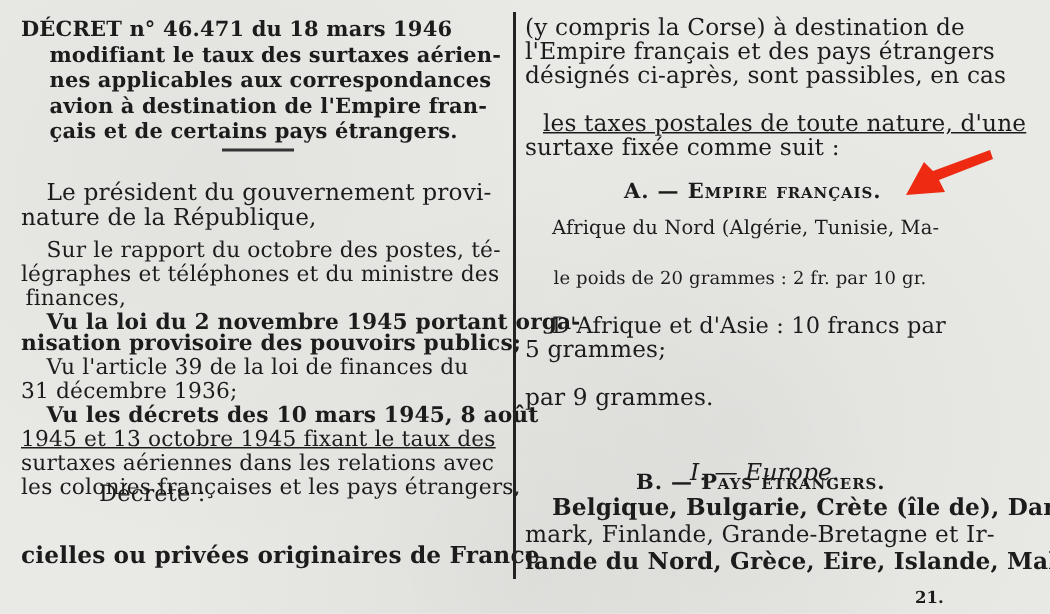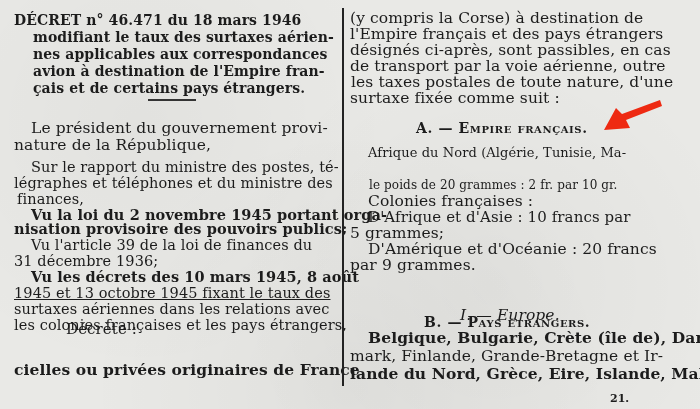--- a/index.html
+++ b/index.html
@@ -46,21 +46,21 @@
     <div class="line title" style="top:46px;left:19px;">nes applicables aux correspondances</div>
     <div class="line title" style="top:63px;left:19px;">avion à destination de l'Empire fran-</div>
     <div class="line title" style="top:80px;left:19px;">çais et de certains pays étrangers.</div>
   </div>
   <div class="rule"></div>
 
   <div class="col col-left">
     <div class="line" style="top:120px;left:17px;font-size:15.5px;">Le président du gouvernement provi-</div>
     <div class="line" style="top:137px;left:0;font-size:15.5px;">nature de la République,</div>
 
-    <div class="line" style="top:159px;left:17px;">Sur le rapport du ministre des postes, té-</div>
+    <div class="line" style="top:159px;left:17px;">Sur le rapport du octobre des postes, té-</div>
     <div class="line" style="top:175px;left:0;">légraphes et téléphones et du ministre des</div>
     <div class="line" style="top:191px;left:3px;">finances,</div>
     <div class="line bold" style="top:207px;left:17px;">Vu la loi du 2 novembre 1945 portant orga-</div>
     <div class="line bold" style="top:221px;left:0;">nisation provisoire des pouvoirs publics;</div>
     <div class="line" style="top:237px;left:17px;">Vu l'article 39 de la loi de finances du</div>
     <div class="line" style="top:253px;left:0;">31 décembre 1936;</div>
     <div class="line bold" style="top:269px;left:17px;">Vu les décrets des 10 mars 1945, 8 août</div>
     <div class="line" style="top:285px;left:0;text-decoration:underline;">1945 et 13 octobre 1945 fixant le taux des</div>
     <div class="line" style="top:301px;left:0;">surtaxes aériennes dans les relations avec</div>
     <div class="line" style="top:317px;left:0;">les colonies françaises et les pays étrangers,</div>
@@ -68,32 +68,29 @@
   </div>
 
   <div class="line" style="top:321px;left:66px;font-size:15px;margin-top:0;">Décrète :</div>
   <div class="line bold" style="top:362px;left:14px;font-size:15.5px;">cielles ou privées originaires de France</div>
 
   <div class="divider"></div>
 
   <div class="line" style="top:10px;left:350px;font-size:15.5px;">(y compris la Corse) à destination de</div>
   <div class="line" style="top:26px;left:350px;font-size:15.5px;">l'Empire français et des pays étrangers</div>
   <div class="line" style="top:42px;left:350px;font-size:15.5px;">désignés ci-après, sont passibles, en cas</div>
-  <div class="line" style="top:58px;left:350px;font-size:15.5px;">de transport par la voie aérienne, outre</div>
-  <div class="line" style="top:74px;left:351px;font-size:15.5px;">les taxes postales de toute nature, d'une</div>
+  <div class="line" style="top:74px;left:362px;font-size:15.5px;text-decoration:underline;">les taxes postales de toute nature, d'une</div>
   <div class="line" style="top:90px;left:350px;font-size:15.5px;">surtaxe fixée comme suit :</div>
 
   <div class="line sc" style="top:120px;left:416px;font-size:14px;">A. — Empire français.</div>
 
   <div class="line" style="top:145px;left:368px;font-size:13px;">Afrique du Nord (Algérie, Tunisie, Ma-</div>
   <div class="line" style="top:177px;left:369px;font-size:12px;">le poids de 20 grammes : 2 fr. par 10 gr.</div>
-  <div class="line" style="top:193px;left:368px;font-size:15.5px;">Colonies françaises :</div>
   <div class="line" style="top:209px;left:368px;font-size:15px;">D'Afrique et d'Asie : 10 francs par</div>
   <div class="line" style="top:225px;left:350px;font-size:15.5px;">5 grammes;</div>
-  <div class="line" style="top:241px;left:368px;font-size:15.5px;">D'Amérique et d'Océanie : 20 francs</div>
   <div class="line" style="top:257px;left:350px;font-size:15.5px;">par 9 grammes.</div>
 
   <div class="line sc" style="top:286px;left:424px;font-size:14px;margin-top:28px;">B. — Pays étrangers.</div>
   <div class="line ital" style="top:307px;left:460px;font-size:15.5px;">I. — Europe.</div>
 
   <div class="line bold" style="top:330px;left:368px;font-size:15.5px;">Belgique, Bulgarie, Crète (île de), Dane-</div>
   <div class="line" style="top:348px;left:350px;font-size:15.5px;">mark, Finlande, Grande-Bretagne et Ir-</div>
   <div class="line bold" style="top:366px;left:350px;font-size:15.5px;">lande du Nord, Grèce, Eire, Islande, Malte</div>
 
   <div class="page-number">21.</div>

